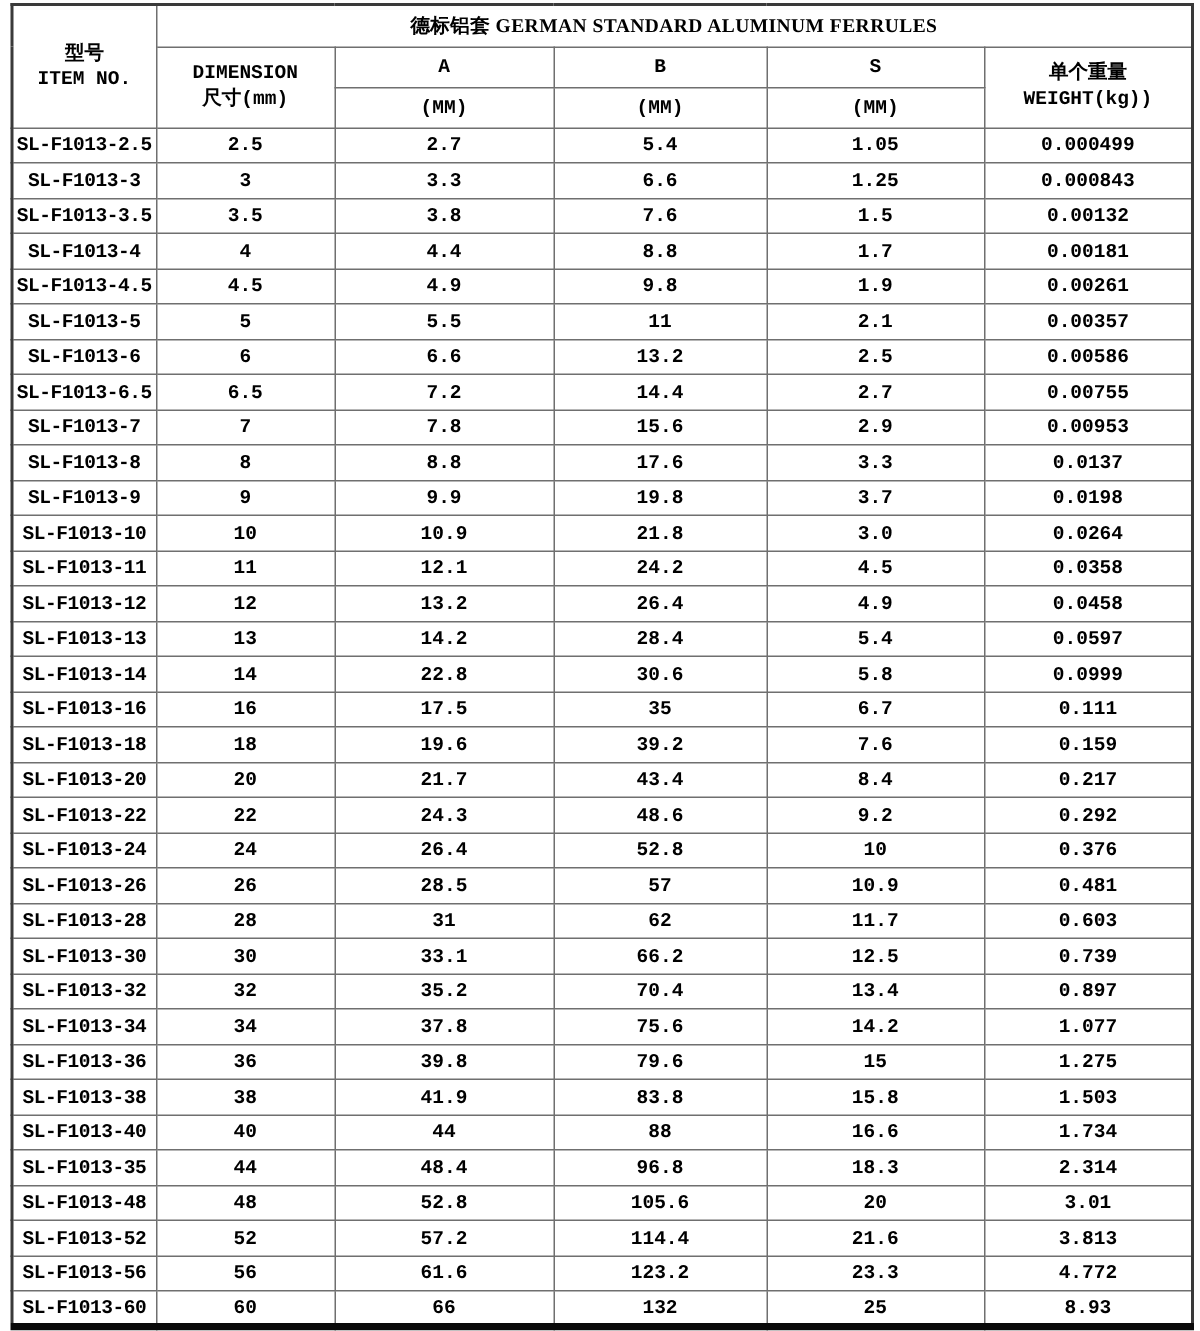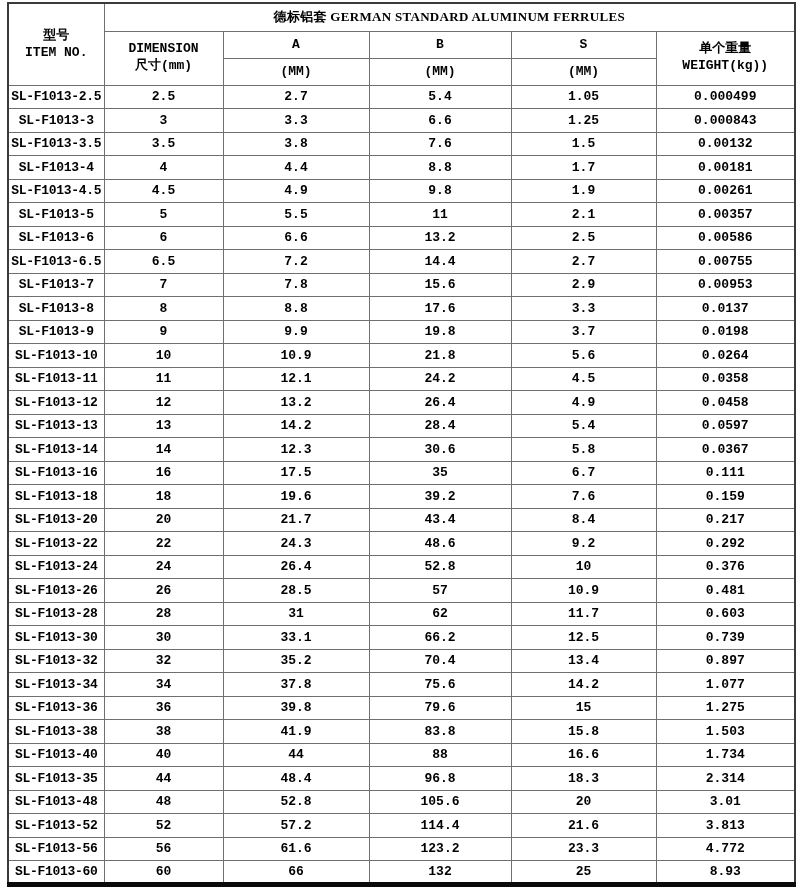--- a/index.html
+++ b/index.html
@@ -179,21 +179,21 @@
         <td>9.9</td>
         <td>19.8</td>
         <td>3.7</td>
         <td>0.0198</td>
       </tr>
       <tr>
         <td class="cell-left">SL-F1013-10</td>
         <td>10</td>
         <td>10.9</td>
         <td>21.8</td>
-        <td>5.6</td>
+        <td>3.0</td>
         <td>0.0264</td>
       </tr>
       <tr>
         <td class="cell-left">SL-F1013-11</td>
         <td>11</td>
         <td>12.1</td>
         <td>24.2</td>
         <td>4.5</td>
         <td>0.0358</td>
       </tr>
@@ -209,24 +209,24 @@
         <td class="cell-left">SL-F1013-13</td>
         <td>13</td>
         <td>14.2</td>
         <td>28.4</td>
         <td>5.4</td>
         <td>0.0597</td>
       </tr>
       <tr>
         <td class="cell-left">SL-F1013-14</td>
         <td>14</td>
-        <td>12.3</td>
+        <td>22.8</td>
         <td>30.6</td>
         <td>5.8</td>
-        <td>0.0367</td>
+        <td>0.0999</td>
       </tr>
       <tr>
         <td class="cell-left">SL-F1013-16</td>
         <td>16</td>
         <td>17.5</td>
         <td>35</td>
         <td>6.7</td>
         <td>0.111</td>
       </tr>
       <tr>

